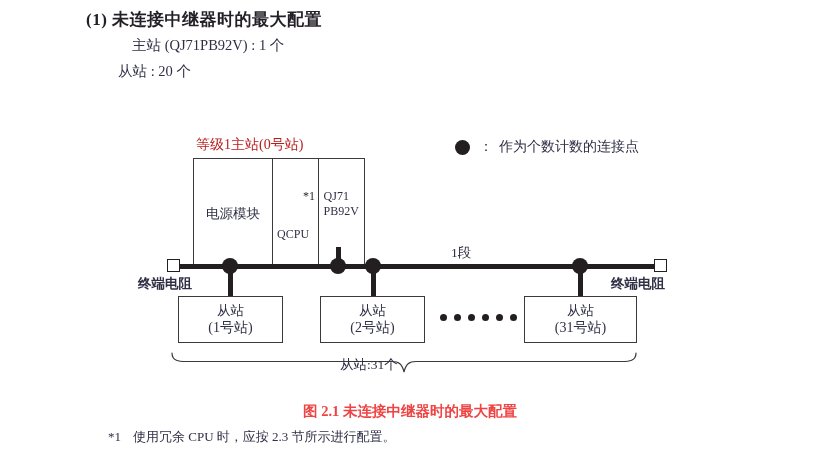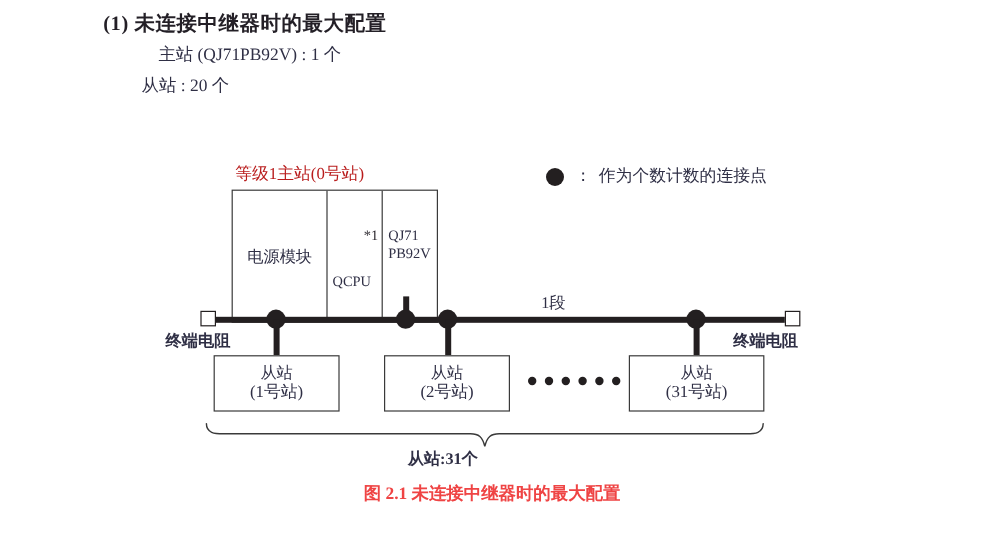--- a/index.html
+++ b/index.html
@@ -97,21 +97,21 @@
   .slave-s{font-size:14px;color:#2f2f45;}
   .sl1{left:178px;width:105px;}
   .sl2{left:320px;width:105px;}
   .sl31{left:524px;width:113px;}
 
   .ellipsis{position:absolute;left:440px;top:314px;display:flex;gap:7px;}
   .ell-dot{width:7px;height:7px;border-radius:50%;background:#231f20;}
 
   
   .brace{position:absolute;left:170px;top:352px;}
-  .brace-lbl{position:absolute;left:369px;top:374px;font-size:13.5px;white-space:nowrap;color:#2f2f45;transform:translateX(-50%);font-weight:bold;}
+  .brace-lbl{position:absolute;left:369px;top:356px;font-size:13.5px;white-space:nowrap;color:#2f2f45;transform:translateX(-50%);}
 
   
   .fig-cap{
     position:absolute;left:410px;top:402px;transform:translateX(-50%);
     font-size:14.5px;font-weight:bold;white-space:nowrap;color:#ef4444;
   }
   .fn{
     position:absolute;left:108px;top:428px;
     font-size:13px;white-space:nowrap;color:#2f2f45;
   }
@@ -195,14 +195,17 @@
 
   <div class="brace">
     <svg width="470" height="22" viewBox="0 0 470 22" fill="none">
       <path d="M2 1 C2 9, 9 9.5, 16 9.5 L222 9.5 C229 9.5, 232 12, 234 20
                C236 12, 239 9.5, 246 9.5 L452 9.5 C459 9.5, 466 9, 466 1" stroke="#3a3a3a" stroke-width="1.2" fill="none" stroke-linecap="round"></path>
     </svg>
   </div>
   <div class="brace-lbl">从站:31个</div>
 
   <div class="fig-cap">图 2.1  未连接中继器时的最大配置</div>
+  <div class="fn">
+    <span class="fn-mark">*1</span><span>使用冗余 CPU 时，应按 2.3 节所示进行配置。</span>
+  </div>
 
 </div>
 
 </body></html>

